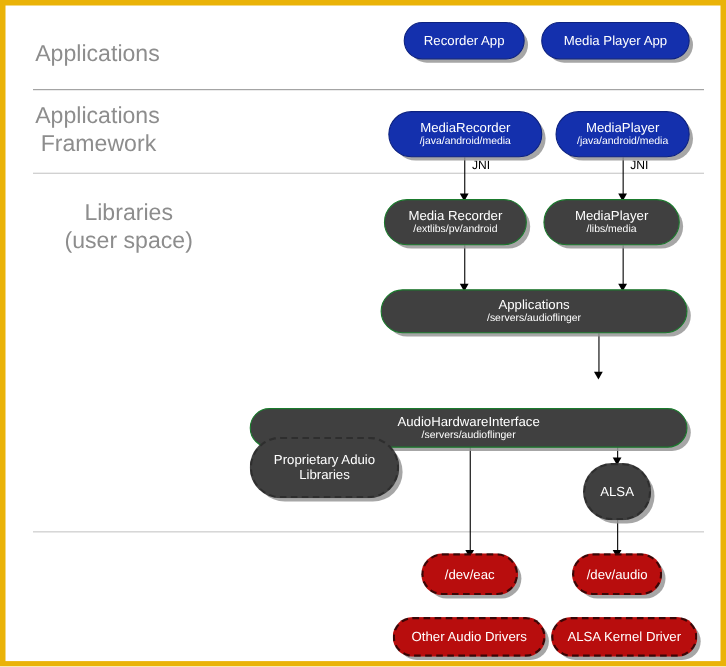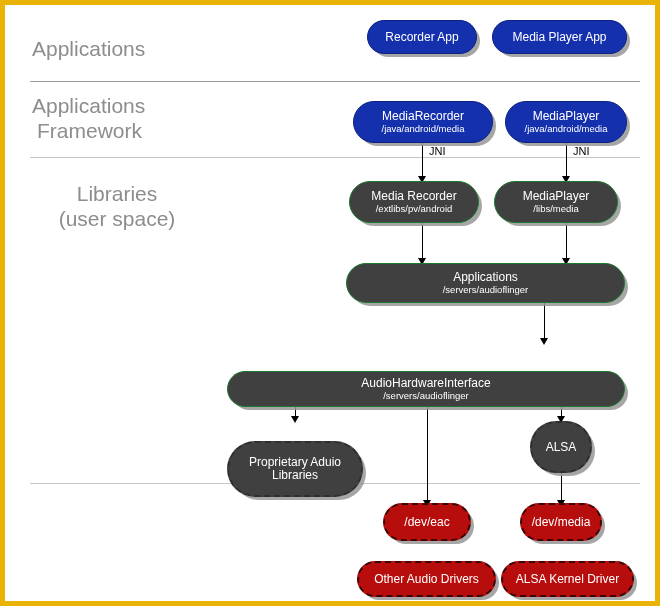--- a/index.html
+++ b/index.html
@@ -180,35 +180,35 @@
   <div class="node green" style="left:341px; top:258px; width:279px; height:40px;">
     <div class="title">Applications</div>
     <div class="sub">/servers/audioflinger</div>
   </div>
 
   <div class="node green" style="left:222px; top:338px; width:398px; height:36px;margin-top:28px;">
     <div class="title">AudioHardwareInterface</div>
     <div class="sub">/servers/audioflinger</div>
   </div>
 
-  <div class="node green dashed two-line" style="left:222px; top:436px; width:136px; height:56px;">
+  <div class="node green dashed two-line" style="left:222px; top:392px; width:136px; height:56px;">
     <div class="title">Proprietary Aduio</div>
     <div class="title">Libraries</div>
   </div>
 
   <div class="node green dashed" style="left:525px; top:416px; width:62px; height:52px;">
     <div class="title">ALSA</div>
   </div>
 
   <div class="node red" style="left:378px; top:498px; width:88px; height:38px;">
     <div class="title">/dev/eac</div>
   </div>
 
   <div class="node red" style="left:515px; top:498px; width:82px; height:38px;">
-    <div class="title">/dev/media</div>
+    <div class="title">/dev/audio</div>
   </div>
 
   <div class="node red" style="left:496px; top:556px; width:133px; height:36px;">
     <div class="title">ALSA Kernel Driver</div>
   </div>
 
   <div class="node red" style="left:352px; top:556px; width:139px; height:36px;">
     <div class="title">Other Audio Drivers</div>
   </div>
 

